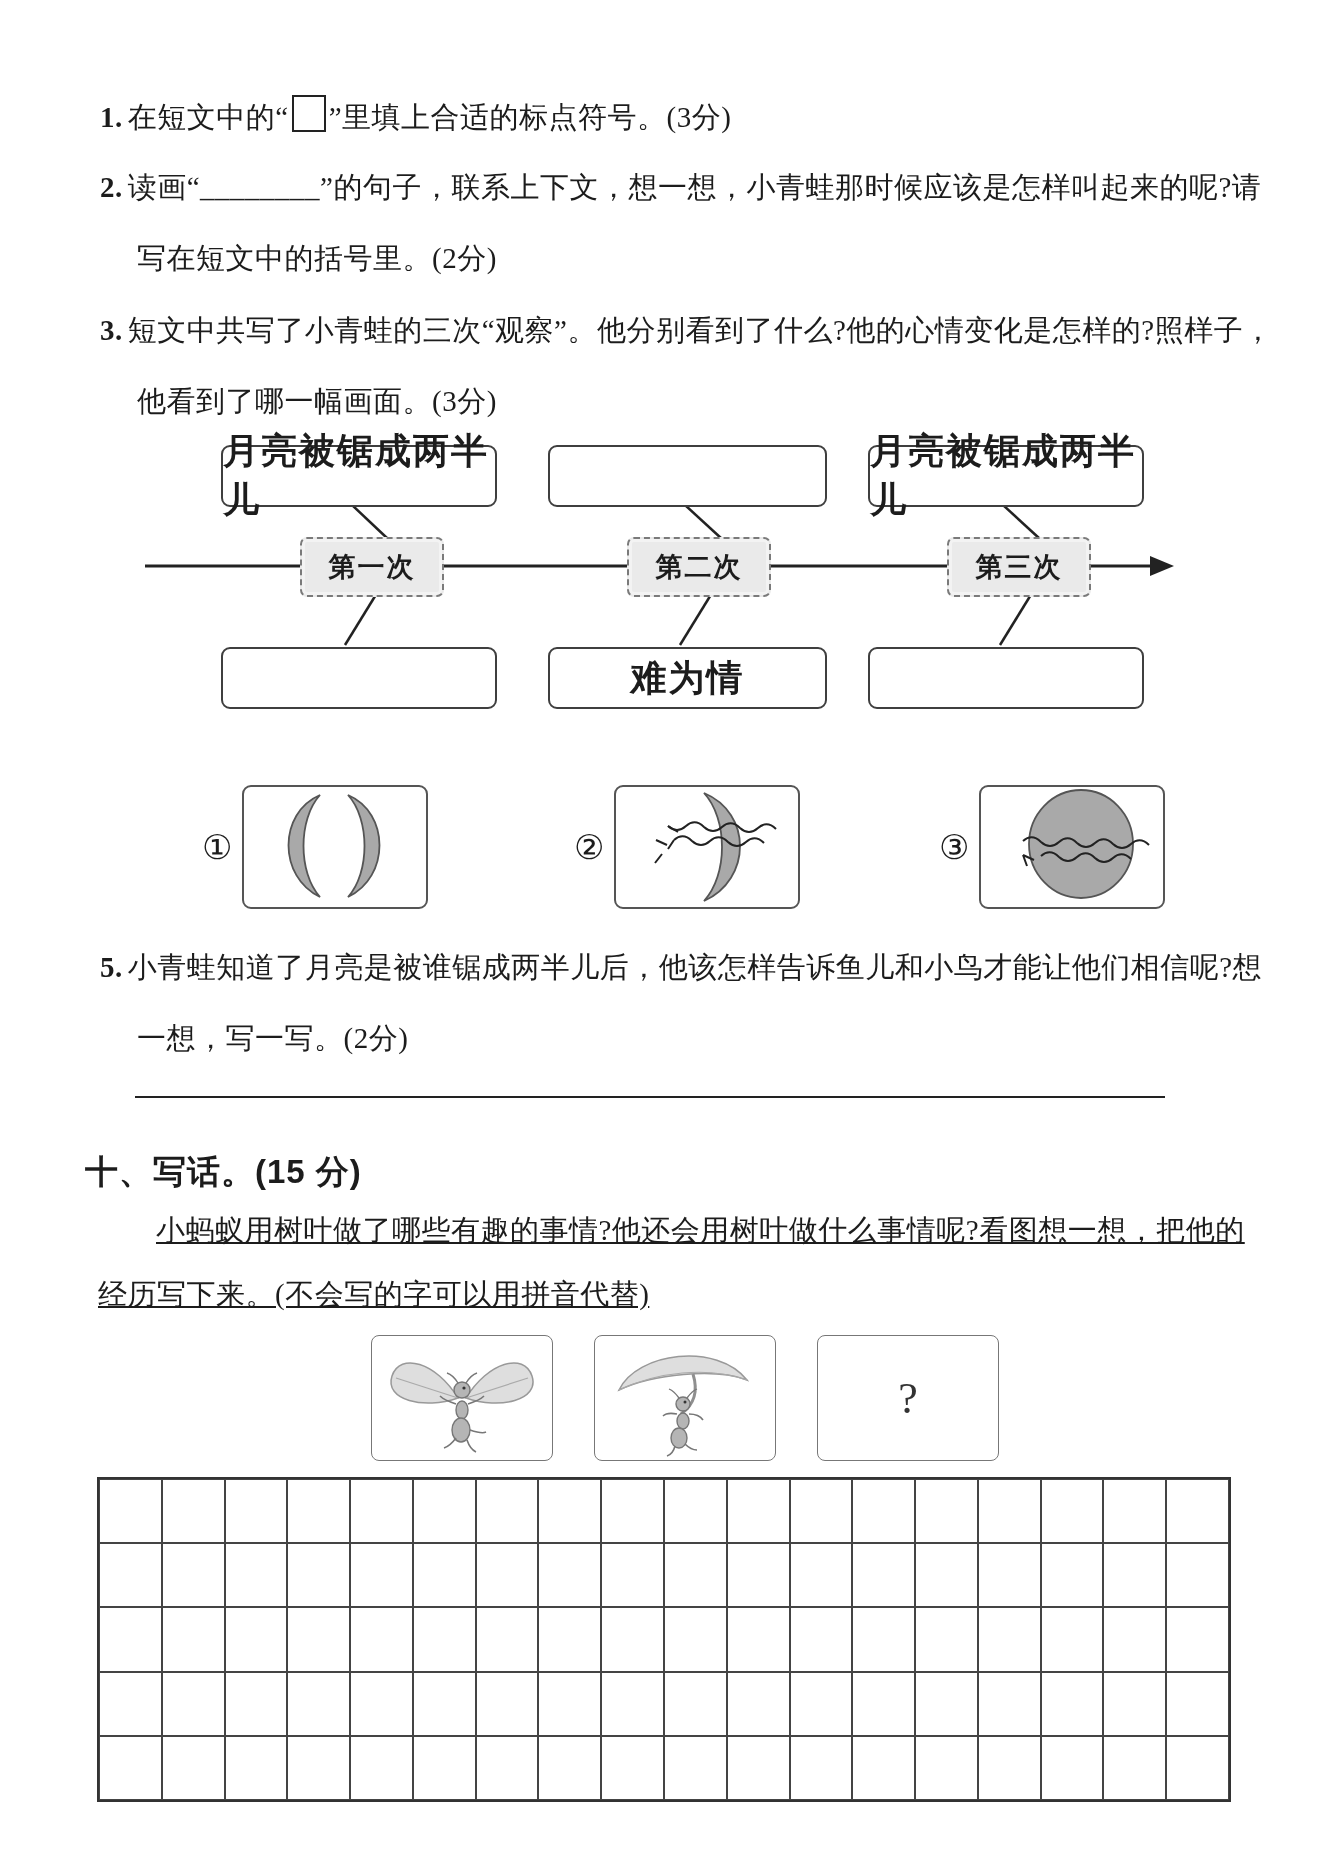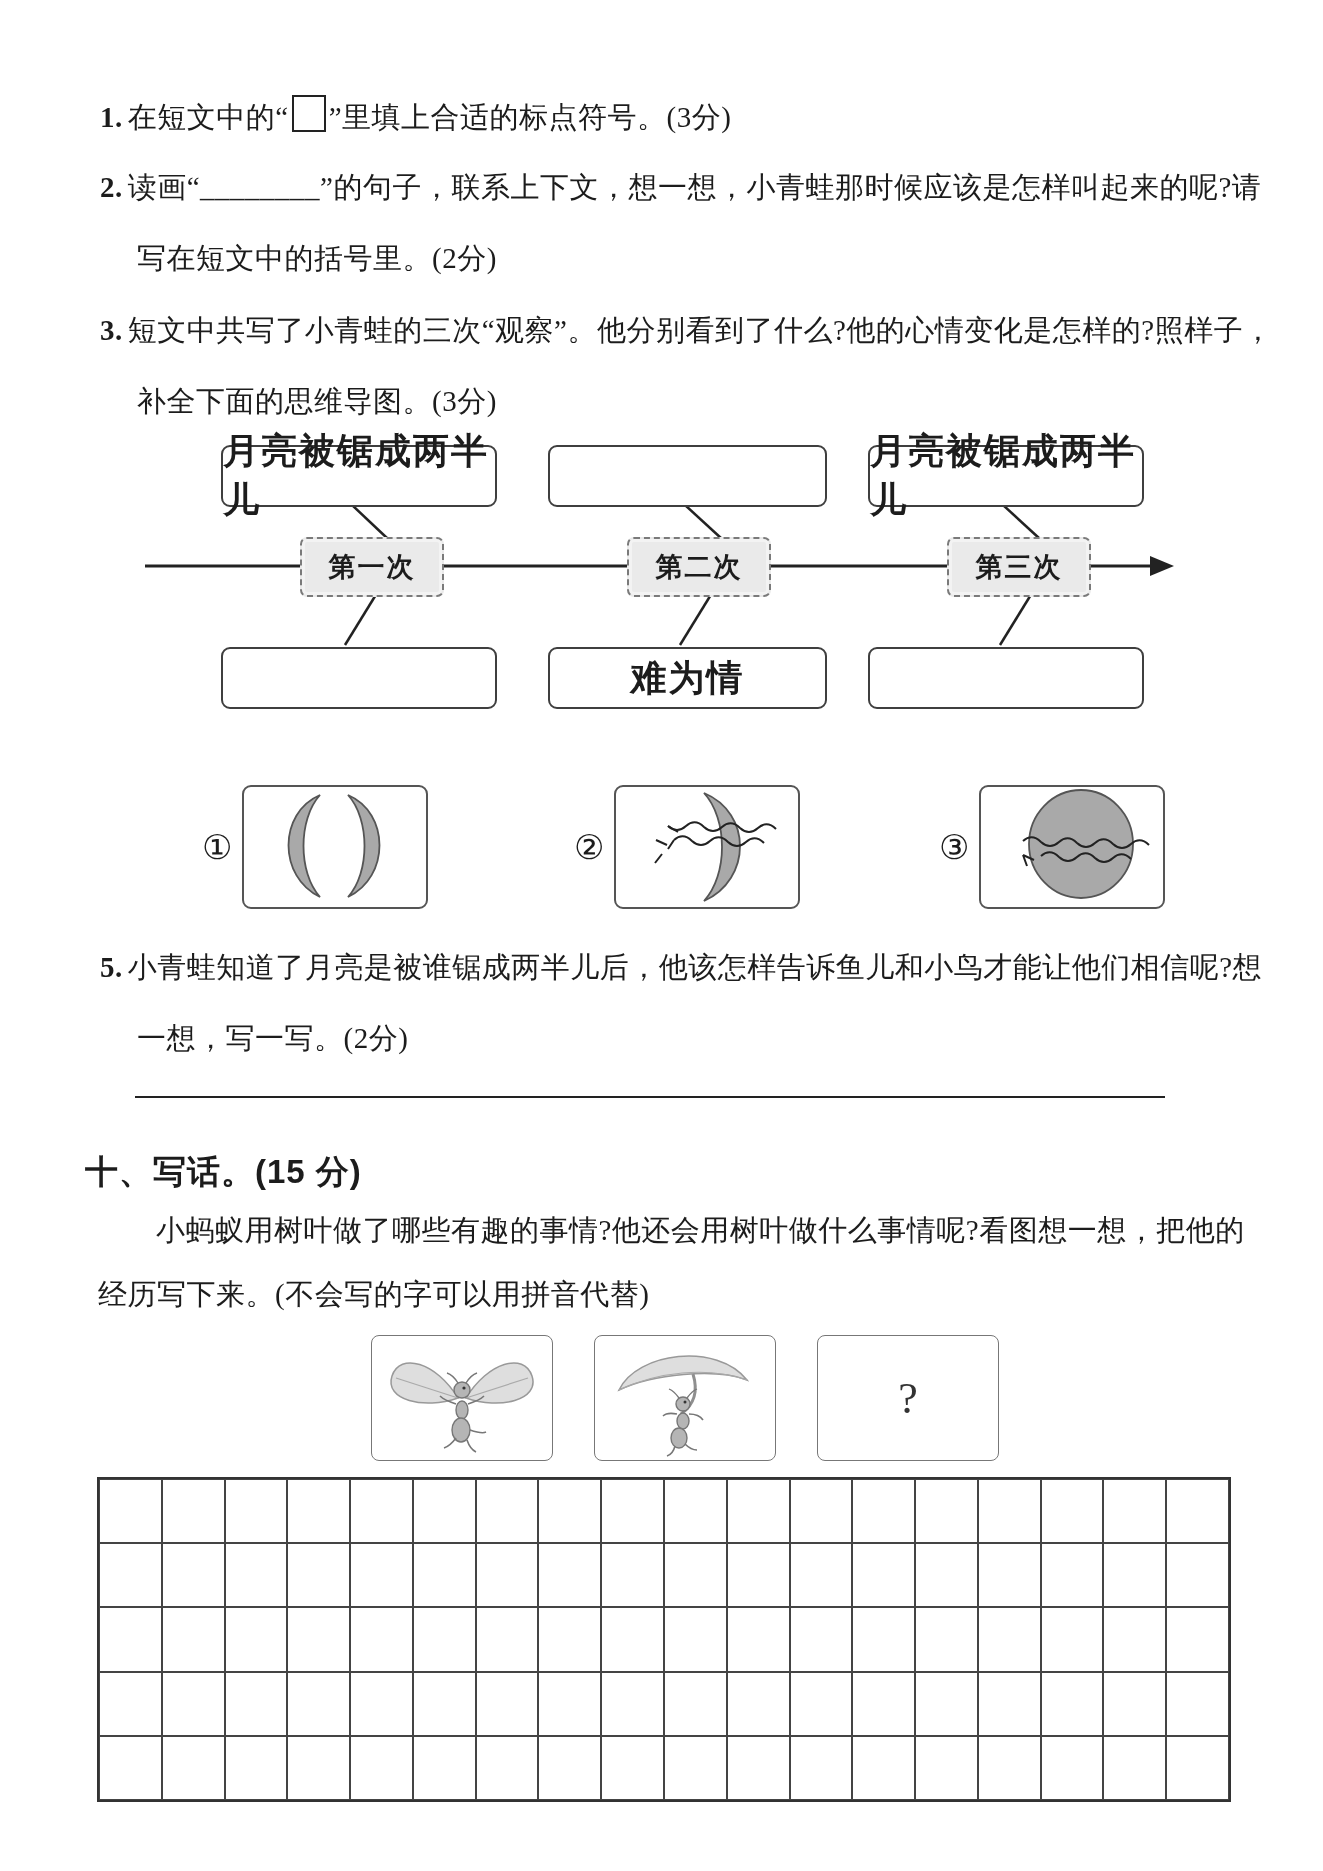--- a/index.html
+++ b/index.html
@@ -55,21 +55,21 @@
     border-bottom:2px solid #222;
   }
   
   .section-heading{
     position:absolute;left:85px;top:1150px;
     font-family:"Liberation Sans","DejaVu Sans",sans-serif;
     font-weight:bold;font-size:33px;letter-spacing:1px;
   }
   .prompt{
     position:absolute;left:98px;top:1198px;width:1150px;
-    font-size:29px;line-height:64px;text-indent:2em;letter-spacing:0.5px;
+    font-size:29px;line-height:64px;text-indent:2em;letter-spacing:0.5px;text-decoration:underline;
   }
   .ant-row{position:absolute;left:0;top:1335px;width:1323px;height:128px;}
   .ant-frame{
     position:absolute;width:180px;height:124px;
     border:1.5px solid #777;border-radius:8px;background:#fff;
     display:flex;align-items:center;justify-content:center;
   }
   .qmark{font-size:44px;color:#333;}
   
   .writing-grid{
@@ -86,21 +86,21 @@
 
   <div class="question" style="top:82px;">
     <span class="qnum">1.</span><span>在短文中的“</span><span class="punct-box"></span><span>”里填上合适的标点符号。(3分)</span>
   </div>
 
   <div class="question" style="top:152px;">
     <span class="qnum">2.</span><span>读画“________”的句子，联系上下文，想一想，小青蛙那时候应该是怎样叫起来的呢?请写在短文中的括号里。(2分)</span>
   </div>
 
   <div class="question" style="top:295px;">
-    <span class="qnum">3.</span><span>短文中共写了小青蛙的三次“观察”。他分别看到了什么?他的心情变化是怎样的?照样子，补全下面的思维导图。(3分)</span>
+    <span class="qnum">3.</span><span>短文中共写了小青蛙的三次“观察”。他分别看到了什么?他的心情变化是怎样的?照样子，他看到了哪一幅画面。(3分)</span>
   </div>
 
   <div class="mindmap">
     <svg width="1040" height="272" viewBox="0 0 1040 272">
       <line x1="5" y1="121" x2="1014" y2="121" stroke="#222" stroke-width="3"></line>
       <polygon points="1010,111 1034,121 1010,131" fill="#222"></polygon>
       <line x1="212" y1="60" x2="248" y2="94" stroke="#222" stroke-width="2.5"></line>
       <line x1="545" y1="60" x2="582" y2="94" stroke="#222" stroke-width="2.5"></line>
       <line x1="863" y1="60" x2="900" y2="94" stroke="#222" stroke-width="2.5"></line>
       <line x1="237" y1="148" x2="205" y2="200" stroke="#222" stroke-width="2.5"></line>

